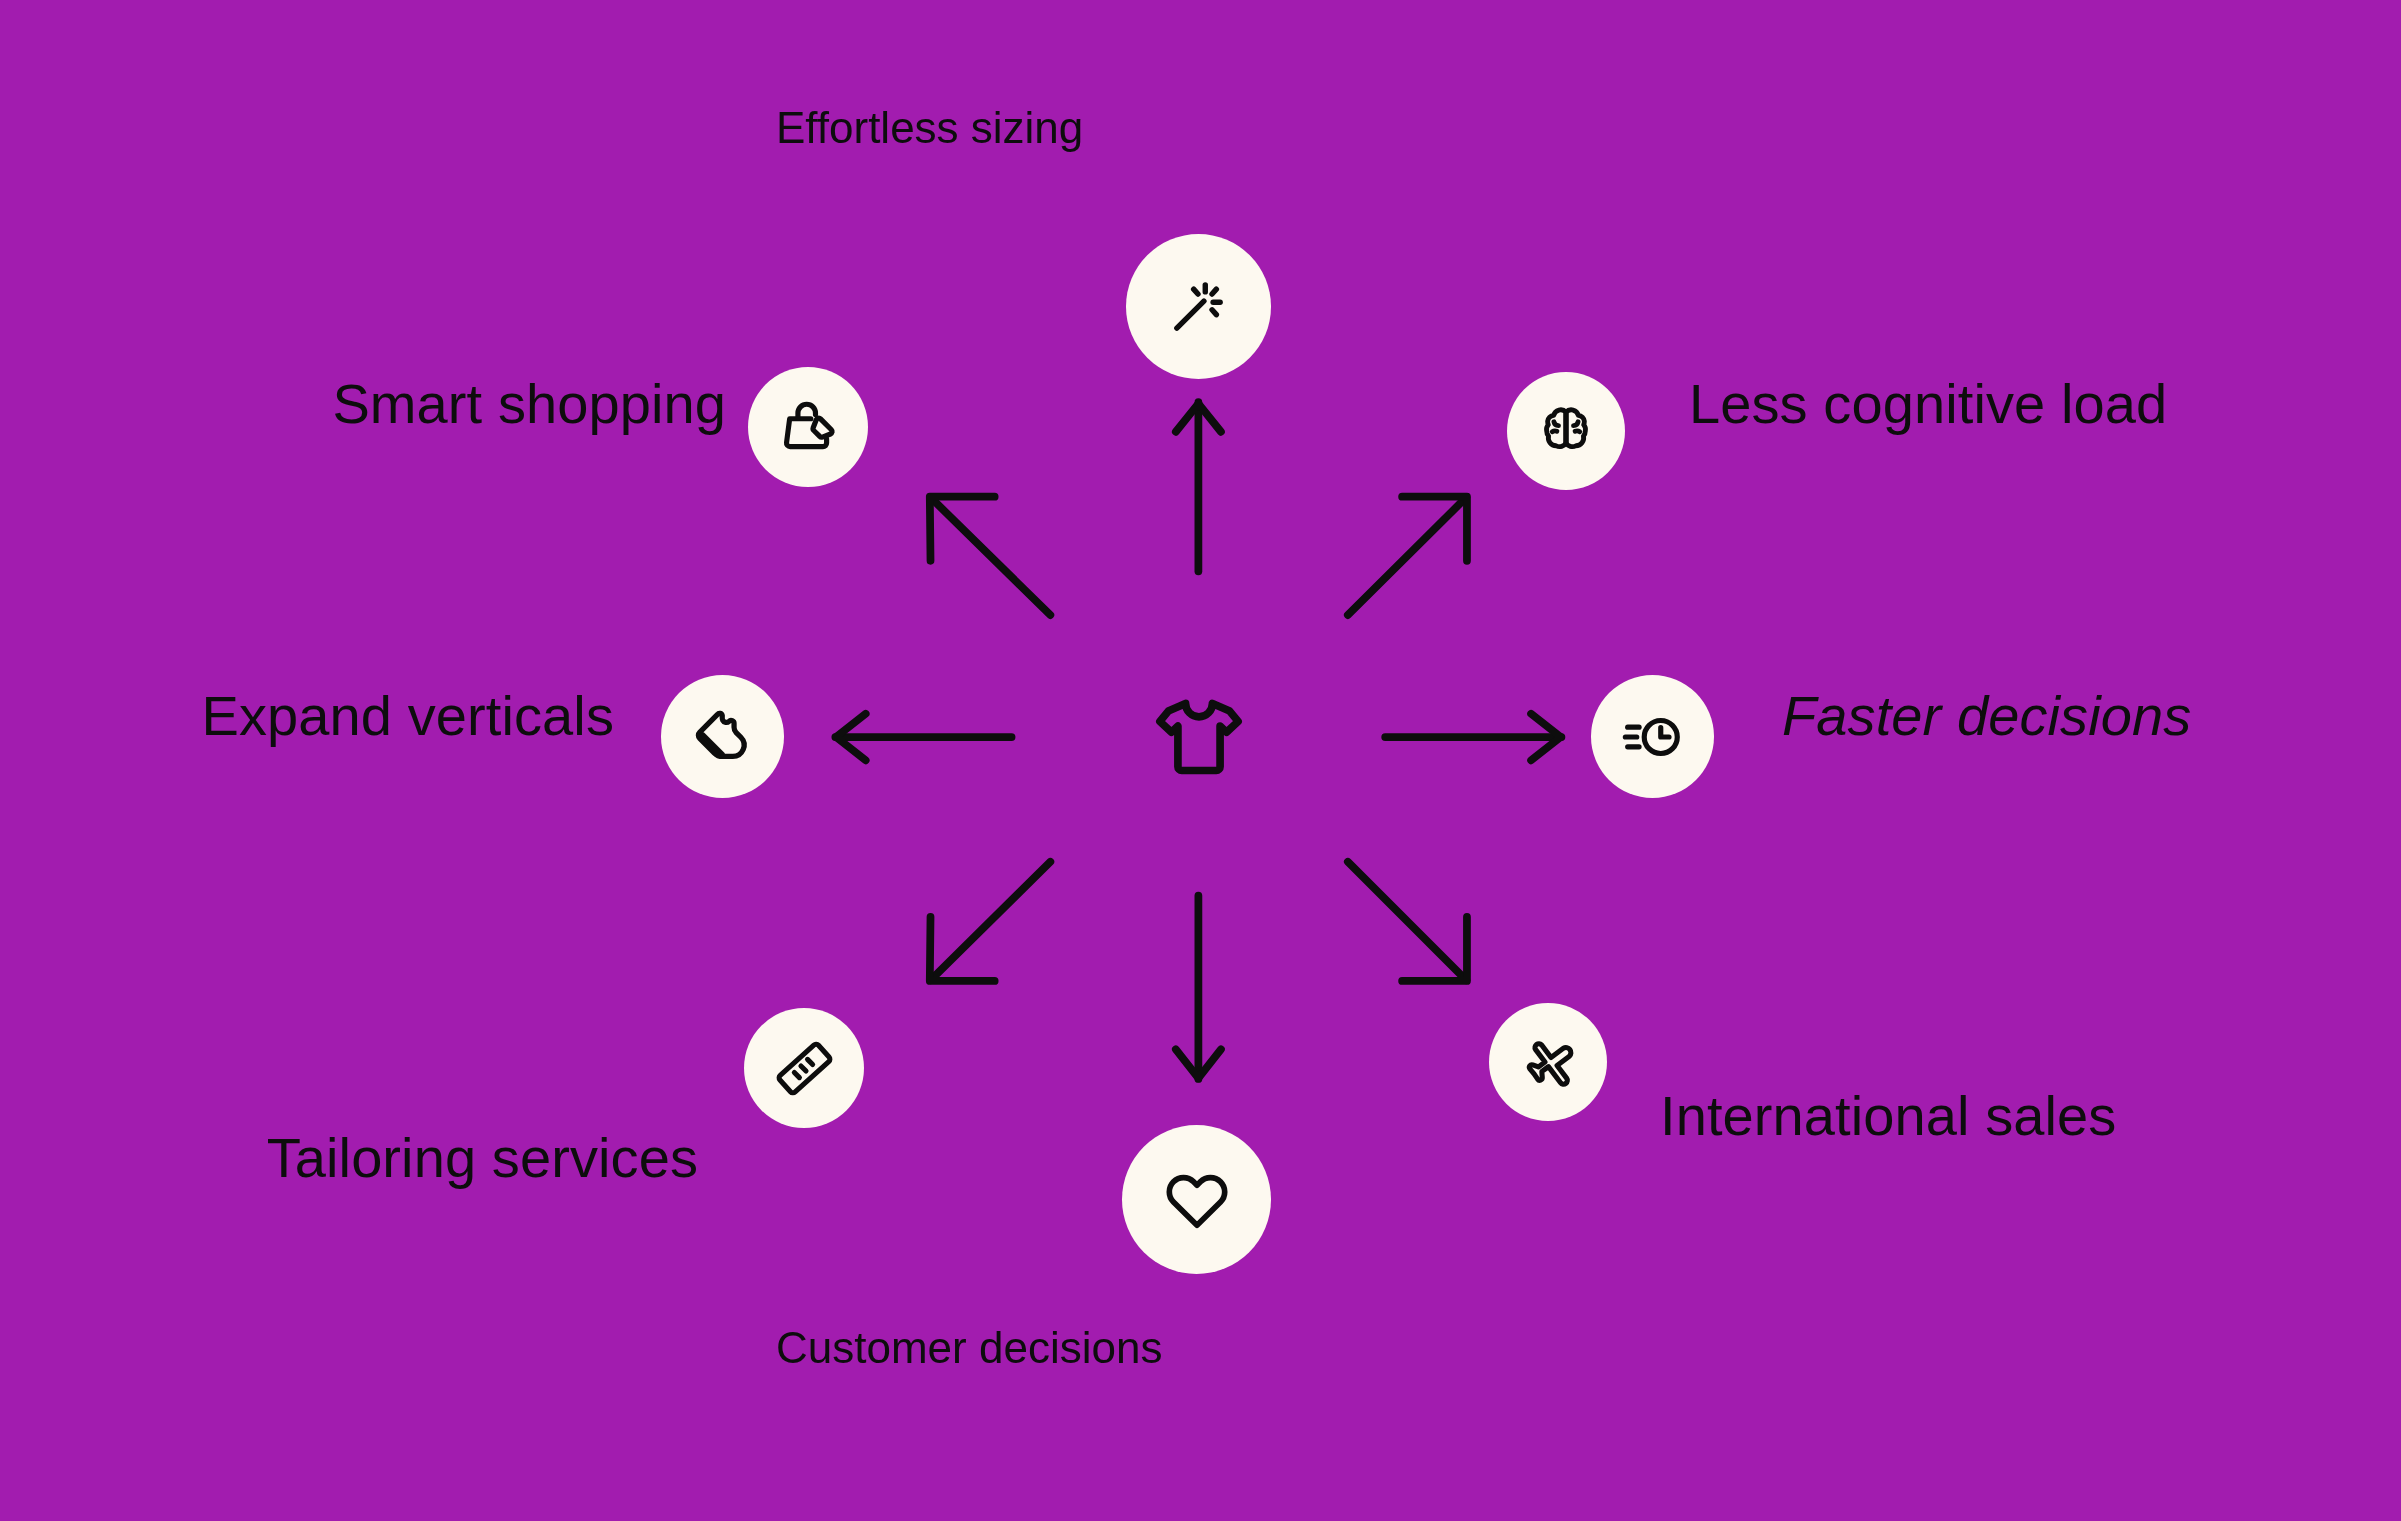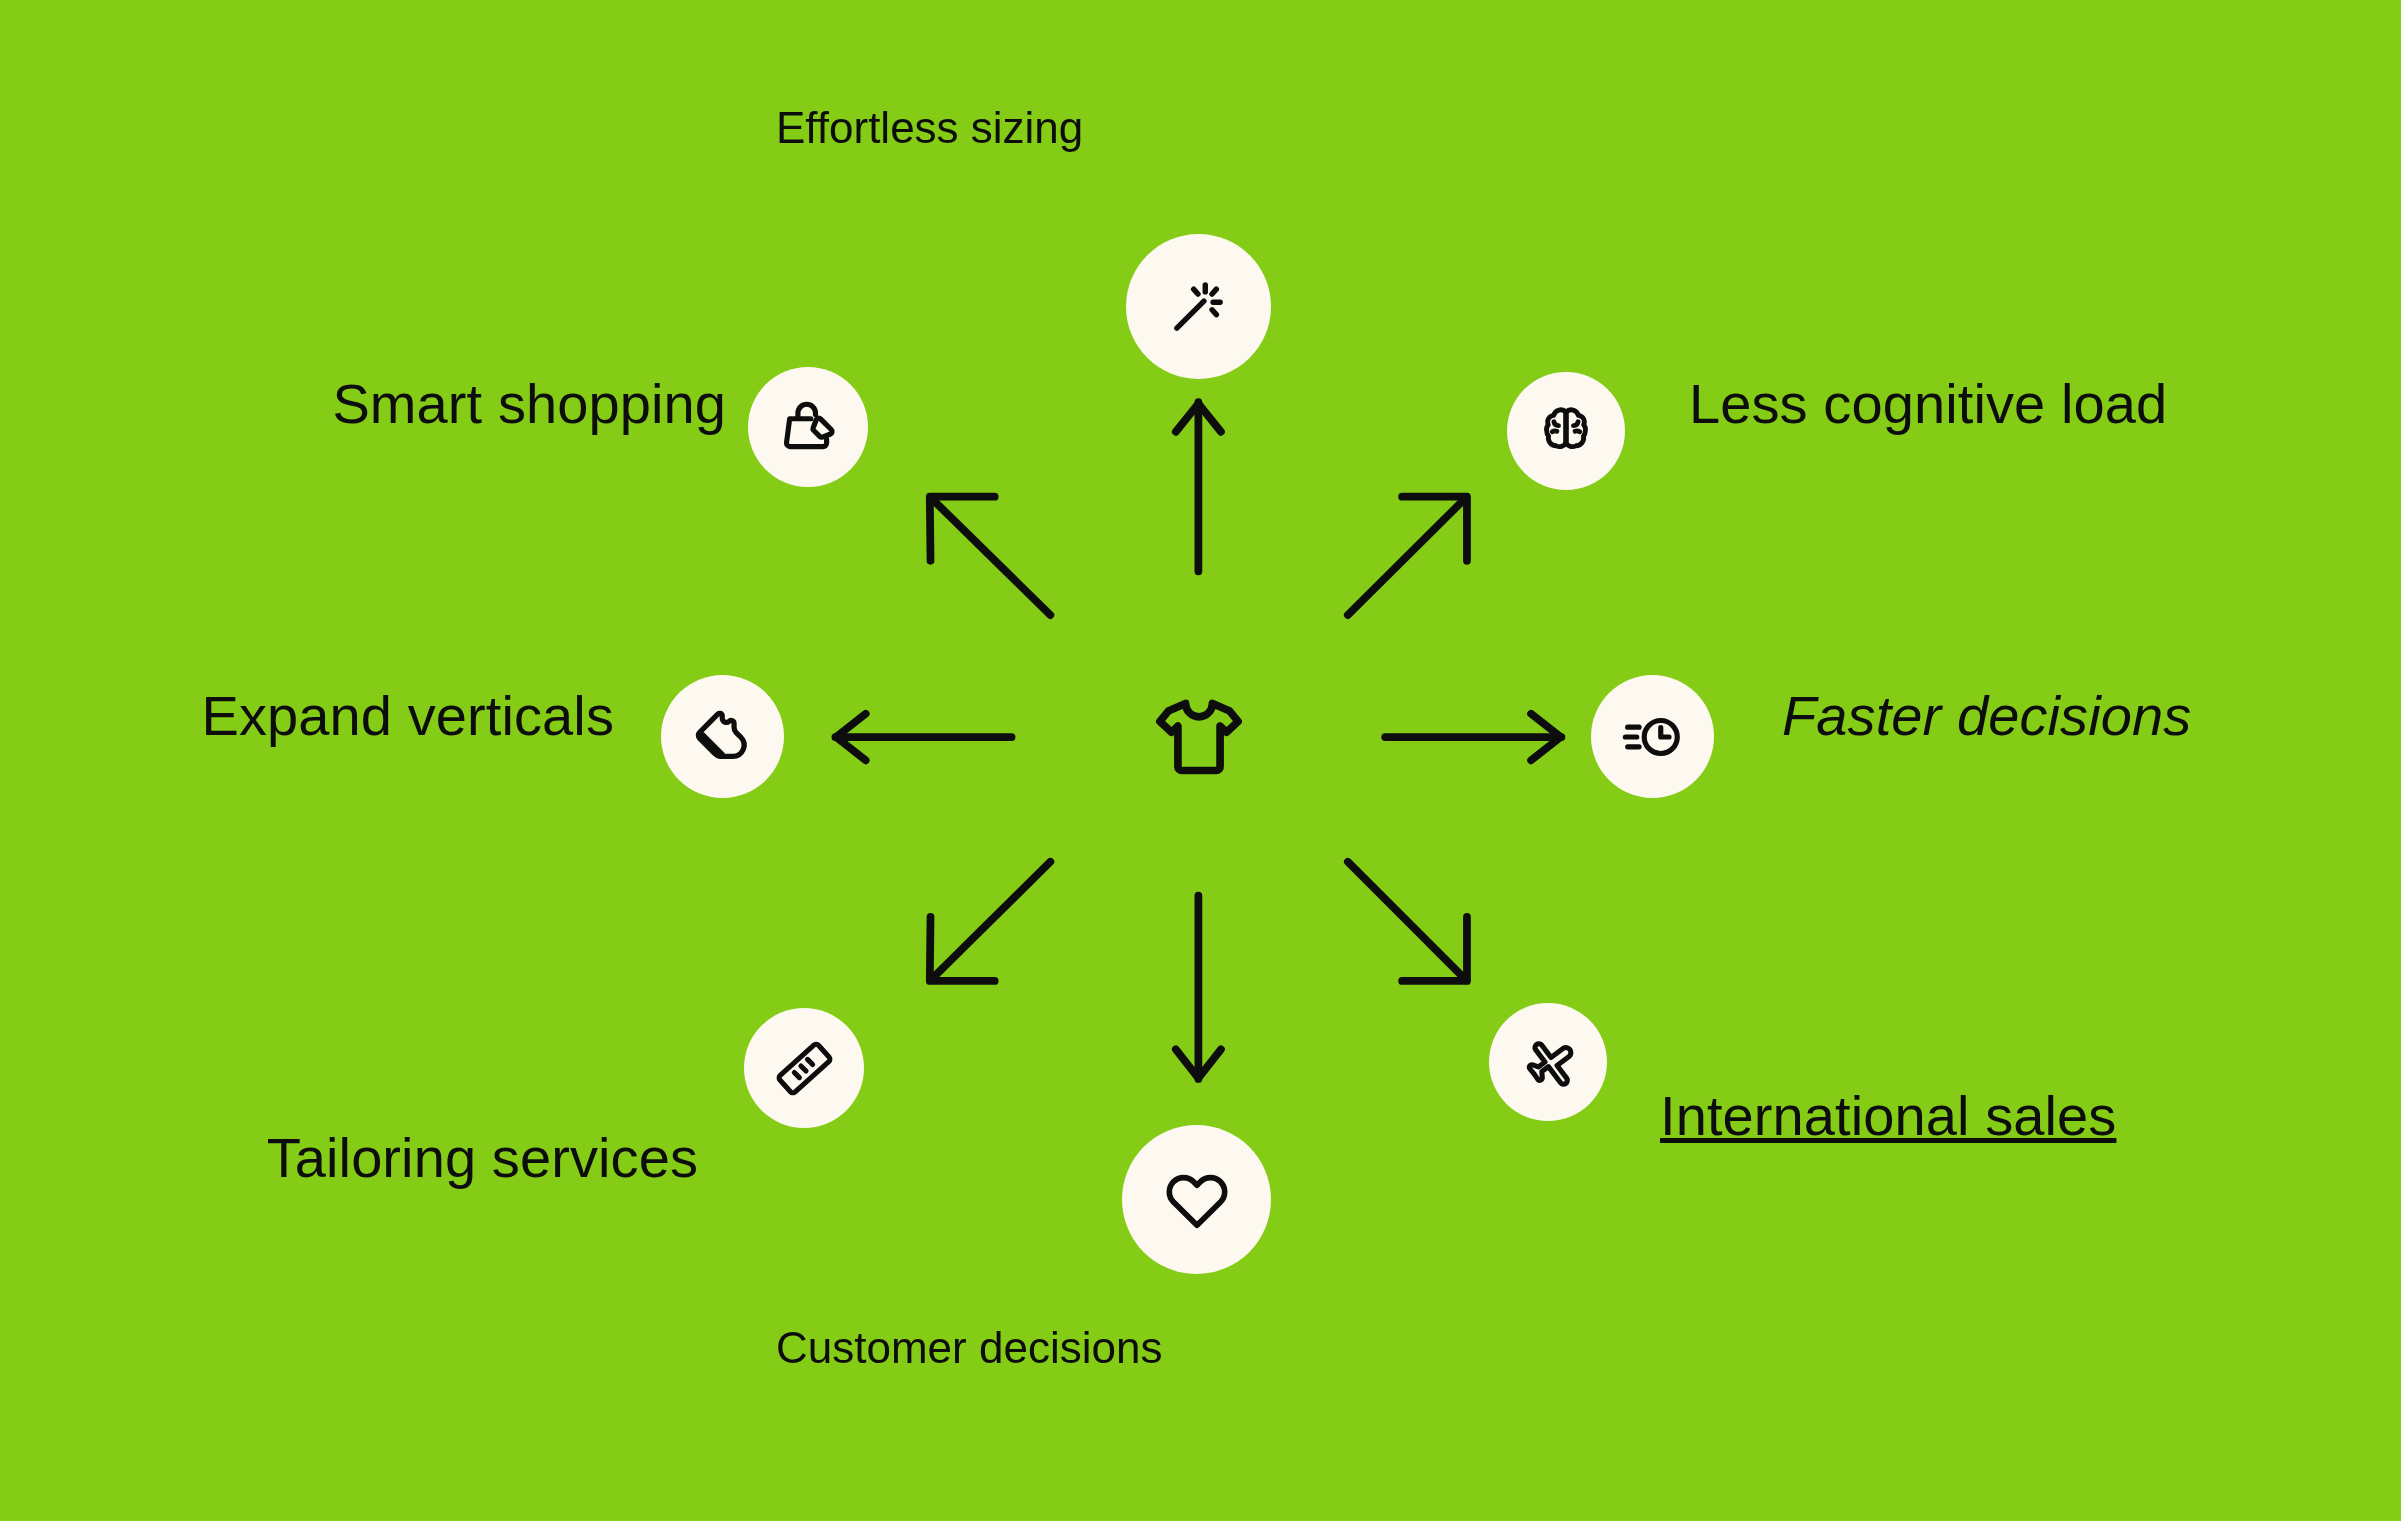--- a/index.html
+++ b/index.html
@@ -10,21 +10,21 @@
     width: 2401px;
     height: 1522px;
     background: #e7f3fd;
     font-family: "Liberation Sans", sans-serif;
     overflow: hidden;
   }
   #stage {
     position: relative;
     width: 2401px;
     height: 1522px;
-    background: #84cc16;
+    background: #a21caf;
   }
   .arrows-layer {
     position: absolute;
     inset: 0;
     width: 2401px;
     height: 1522px;
     pointer-events: none;
   }
   
   .bubble {
@@ -162,21 +162,21 @@
   </div>
   <div class="label l" style="left:1782px; top:688px;font-style:italic;">Faster decisions</div>
 
   <div class="bubble" style="left:1489px; top:1003px; width:118px; height:118px;">
     <span>
       <svg width="61" height="61" viewBox="0 0 24 24" fill="none" stroke="#0d0d0d" stroke-width="2" stroke-linecap="round" stroke-linejoin="round" style="transform:rotate(8deg);">
         <path d="M17.8 19.2a1.5 1.5 0 0 0 2.1 0 1.5 1.5 0 0 0 0-2.1l-4.4-4.4 4.3-4.3a2 2 0 0 0-2.8-2.8l-4.3 4.3-4.4-4.4a1.5 1.5 0 0 0-2.1 2.1l4.4 4.4-2.3 2.3-2.3-.5a1 1 0 0 0-.9 1.7l1.9 1.7 1.7 1.9a1 1 0 0 0 1.7-.9l-.5-2.3 2.3-2.3z"></path>
       </svg>
     </span>
   </div>
-  <div class="label l" style="left:1660px; top:1088px;text-decoration:underline;">International sales</div>
+  <div class="label l" style="left:1660px; top:1088px;">International sales</div>
 
   <div class="bubble" style="left:1122px; top:1125px; width:149px; height:149px;">
     <span>
       <svg width="68" height="68" viewBox="0 0 24 24" fill="none" stroke="#0d0d0d" stroke-width="2" stroke-linecap="round" stroke-linejoin="round">
         <path d="M20.3 5.6a5 5 0 0 0-7.1 0l-1.2 1.2-1.2-1.2a5 5 0 1 0-7.1 7.1l8.3 8.2 8.3-8.2a5 5 0 0 0 0-7.1z"></path>
       </svg>
     </span>
   </div>
   <div class="title c" style="left:776px; top:1326px; width:846px;">Customer decisions</div>
 

